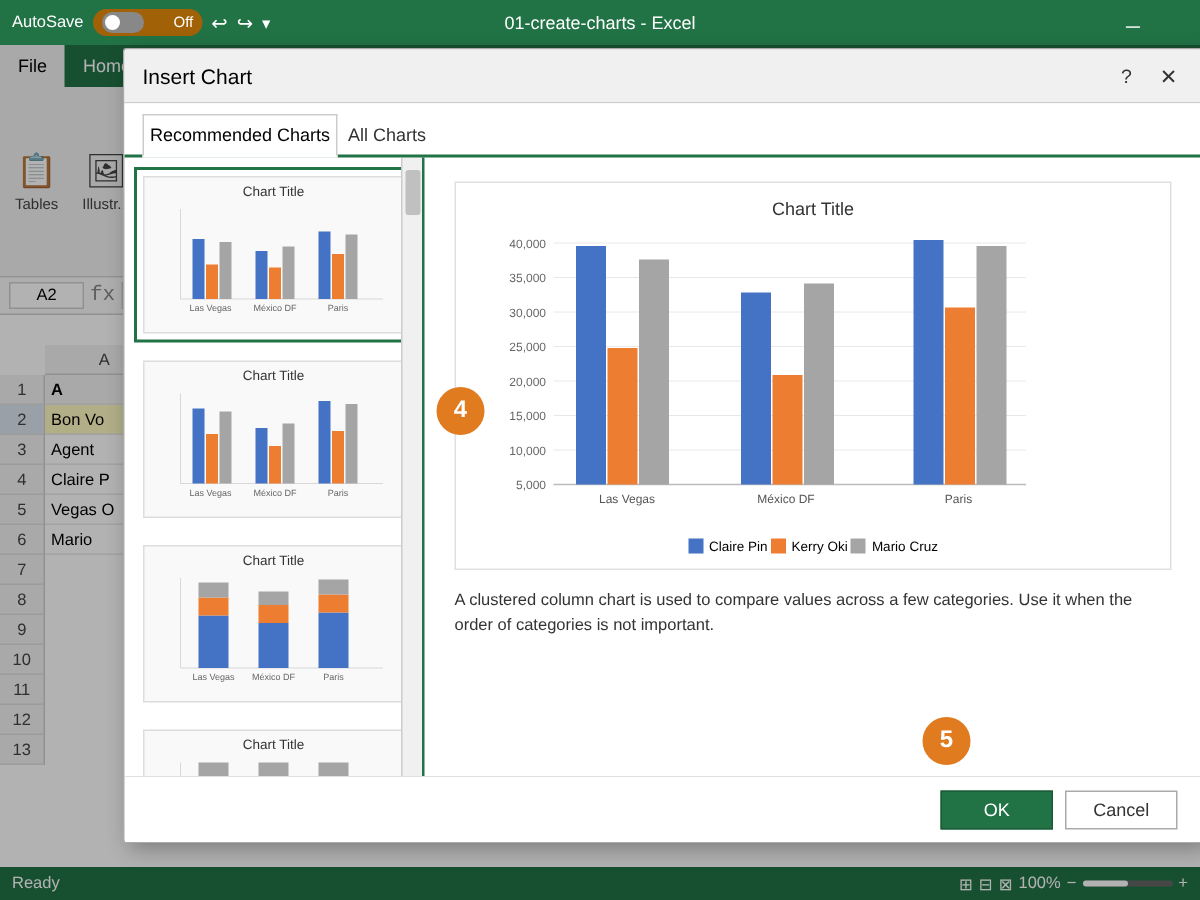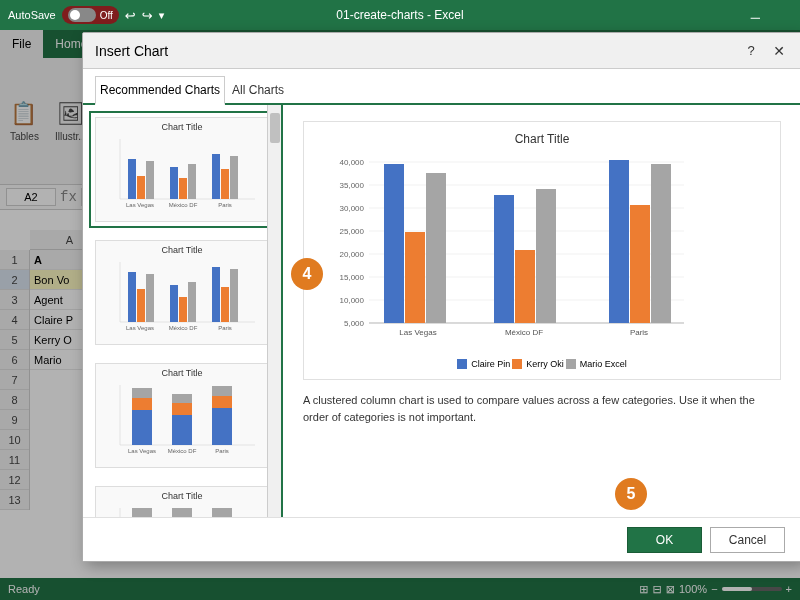--- a/index.html
+++ b/index.html
@@ -2,21 +2,21 @@
 <html><head>
   <meta charset="utf-8">
   <style>
     * { box-sizing: border-box; margin: 0; padding: 0; }
     body { font-family: 'Segoe UI', Arial, sans-serif; font-size: 12px; background: #217346; width: 800px; height: 600px; overflow: hidden; position: relative; }
 
     
     .title-bar { position: absolute; top: 0; left: 0; width: 800px; height: 30px; background: #217346; display: flex; align-items: center; justify-content: space-between; padding: 0 8px; color: white; font-size: 12px; }
     .title-bar-center { position: absolute; left: 50%; transform: translateX(-50%); font-size: 12px; color: white; }
     .title-bar-right { display: flex; align-items: center; gap: 4px; color: white; font-size: 11px; flex-direction: column; }
-    .autosave { background: #7f1d1d; border-radius: 10px; padding: 2px 6px; font-size: 10px; display: flex; align-items: center; gap: 4px; }
+    .autosave { background: #a16207; border-radius: 10px; padding: 2px 6px; font-size: 10px; display: flex; align-items: center; gap: 20px; }
     .toggle-off { background: #888; border-radius: 8px; width: 28px; height: 14px; display: inline-flex; align-items: center; padding: 0 2px; }
     .toggle-knob { width: 10px; height: 10px; background: white; border-radius: 50%; }
 
     
     .ribbon-area { position: absolute; top: 30px; left: 0; width: 800px; height: 155px; background: #f3f3f3; border-bottom: 1px solid #d0d0d0; }
     .ribbon-tabs { display: flex; height: 28px; background: #217346; }
     .ribbon-tab { padding: 0 12px; display: flex; align-items: center; color: white; font-size: 12px; cursor: pointer; }
     .ribbon-tab.active { background: #f3f3f3; color: #000; }
 
     
@@ -200,21 +200,21 @@
         <div class="grid-row">
           <div class="grid-cell">Claire P</div>
           <div class="grid-cell"></div>
           <div class="grid-cell"></div>
           <div class="grid-cell"></div>
           <div class="grid-cell"></div>
           <div class="grid-cell"></div>
           <div class="grid-cell"></div>
         </div>
         <div class="grid-row">
-          <div class="grid-cell">Kerry O</div>
+          <div class="grid-cell">Vegas O</div>
           <div class="grid-cell"></div>
           <div class="grid-cell"></div>
           <div class="grid-cell"></div>
           <div class="grid-cell"></div>
           <div class="grid-cell"></div>
           <div class="grid-cell"></div>
         </div>
         <div class="grid-row">
           <div class="grid-cell">Mario</div>
           <div class="grid-cell"></div>
@@ -402,21 +402,21 @@
           <div class="legend-item">
             <span class="legend-dot" style="background:#4472C4;"></span>
             <span>Claire Pin</span>
           </div>
           <div class="legend-item">
             <span class="legend-dot" style="background:#ED7D31;"></span>
             <span>Kerry Oki</span>
           </div>
           <div class="legend-item">
             <span class="legend-dot" style="background:#A5A5A5;"></span>
-            <span>Mario Excel</span>
+            <span>Mario Cruz</span>
           </div>
         </div>
       </div>
 
       <div class="chart-description">
         <p>A clustered column chart is used to compare values across a few categories. Use it when the order of categories is not important.</p>
       </div>
     </div>
   </div>
 

